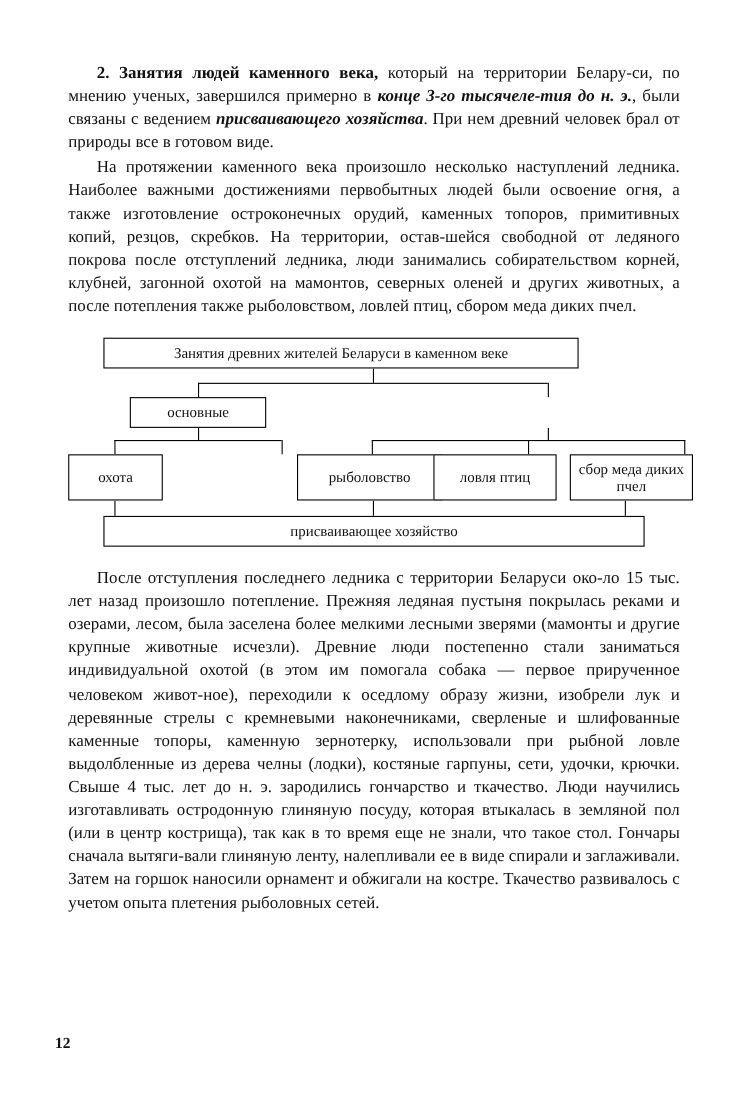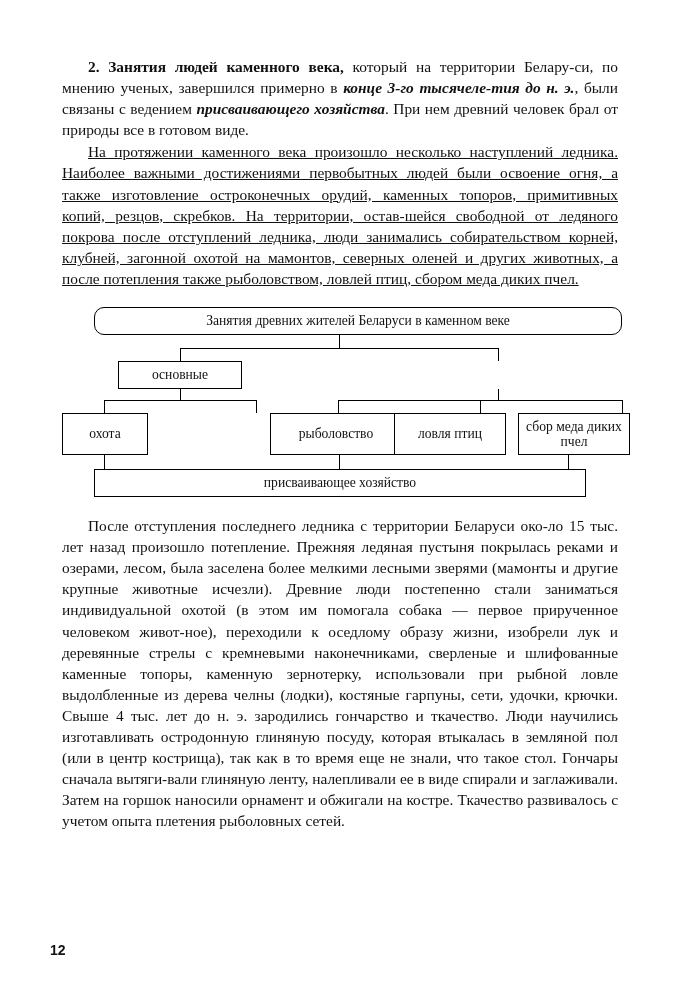--- a/index.html
+++ b/index.html
@@ -32,21 +32,20 @@
   p.para {
     margin: 0 0 0 0;
     font-size: 15.4px;
     line-height: 1.37;
     text-align: justify;
     text-indent: 26px;
     hyphens: none;
   }
   p.para + p.para {
     margin-top: 1px;
-    text-decoration: underline;
   }
   b.bold { font-weight: bold; }
   i.bolditalic { font-weight: bold; font-style: italic; }
 
   
   .diagram {
     position: relative;
     width: 556px;
     height: 192px;
     margin: 18px 0 16px 0;
@@ -71,38 +70,38 @@
     z-index: 1;
   }
   .h { height: 1.3px; }
   .v { width: 1.3px; }
 
   .pagenum {
     position: absolute;
     left: 50px;
     bottom: 42px;
     font-size: 14px;
-    font-family: Liberation Sans, sans-serif;
+    font-family: Liberation Serif, serif;
     font-weight: bold;
     color: #111;
   }
 </style>
 </head>
 <body>
 
 <div class="page">
   <div class="content">
 
     <p class="para"><b class="bold">2. Занятия людей каменного века,</b><span> который на территории Белару-си, по мнению ученых, завершился примерно в </span><i class="bolditalic">конце 3-го тысячеле-тия до н. э.</i><span>, были связаны с ведением </span><i class="bolditalic">присваивающего хозяйства</i><span>. При нем древний человек брал от природы все в готовом виде.</span></p>
 
     <p class="para"><span>На протяжении каменного века произошло несколько наступлений ледника. Наиболее важными достижениями первобытных людей были освоение огня, а также изготовление остроконечных орудий, каменных топоров, примитивных копий, резцов, скребков. На территории, остав-шейся свободной от ледяного покрова после отступлений ледника, люди занимались собирательством корней, клубней, загонной охотой на мамонтов, северных оленей и других животных, а после потепления также рыболовством, ловлей птиц, сбором меда диких пчел.</span></p>
 
     <div class="diagram">
 
-      <div class="node" style="left:32px; top:0px; width:528px; height:28px;border-radius:10px;">
+      <div class="node" style="left:32px; top:0px; width:432px; height:28px;">
         <span>Занятия древних жителей Беларуси в каменном веке</span>
       </div>
 
       <div class="line v" style="left:277px; top:28px; height:13px;"></div>
 
       <div class="line h" style="left:118px; top:41px; width:318px;"></div>
       <div class="line v" style="left:118px; top:41px; height:13px;"></div>
       <div class="line v" style="left:436px; top:41px; height:13px;"></div>
 
       <div class="node" style="left:56px; top:54px; width:124px; height:28px;">

